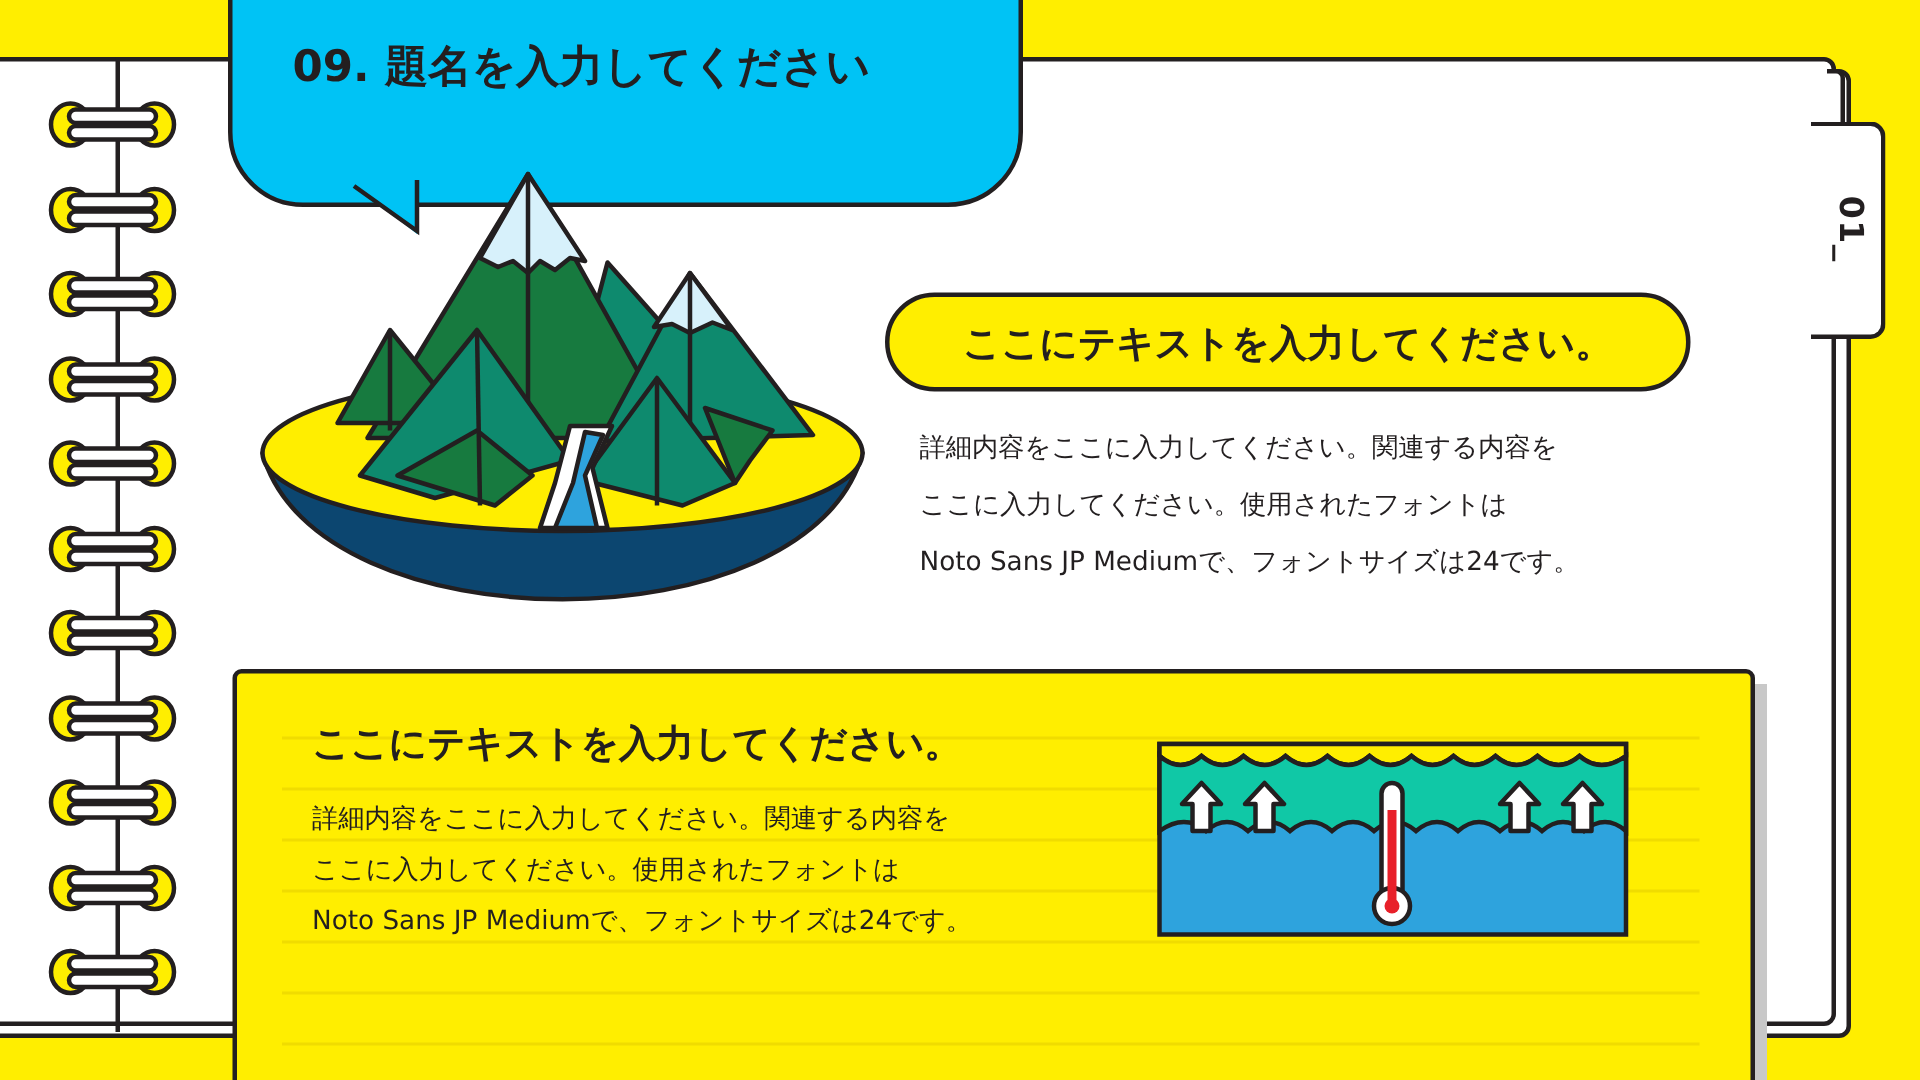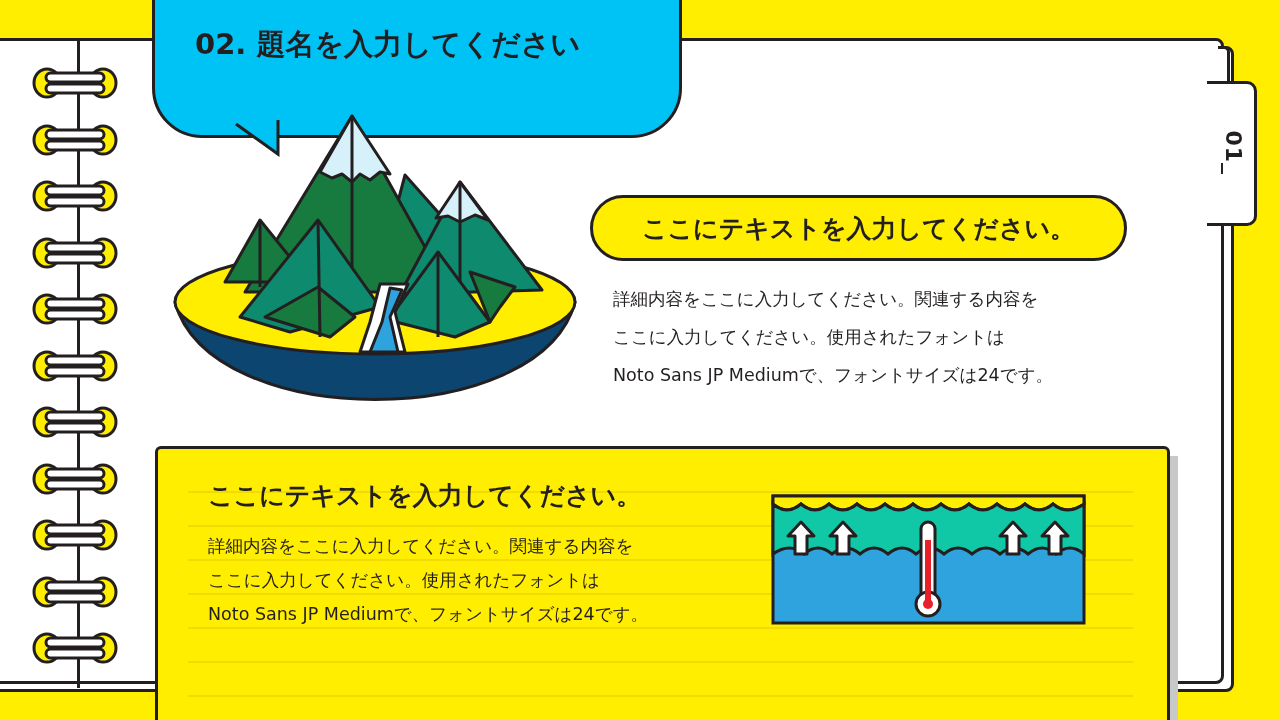--- a/index.html
+++ b/index.html
@@ -123,21 +123,21 @@
       <g stroke="#231f20" stroke-width="3">
         <ellipse cx="15" cy="17" rx="13" ry="14" fill="#FFEE00"></ellipse>
         <ellipse cx="71" cy="17" rx="13" ry="14" fill="#FFEE00"></ellipse>
         <rect x="14" y="7" width="58" height="9" rx="4.5" fill="#fff"></rect>
         <rect x="14" y="18" width="58" height="9" rx="4.5" fill="#fff"></rect>
       </g>
     </svg>
   </div>
 
 <div class="abs bubble">
-  <div class="bubble-title">02. 題名を入力してください</div>
+  <div class="bubble-title">09. 題名を入力してください</div>
 </div>
 <svg class="abs" style="left:230px;top:118px;" width="60" height="42" viewBox="0 0 60 42">
   <polygon points="2,2 48,2 48,38" fill="#00C3F5"></polygon>
   <polyline points="6,6 48,36 48,2" fill="none" stroke="#231f20" stroke-width="3"></polyline>
 </svg>
 
 <svg class="abs" style="left:170px;top:112px;" width="410" height="305" viewBox="0 0 410 305">
   <g stroke="#231f20" stroke-width="3" stroke-linejoin="round">
 
     <path d="M5,190 C40,320 370,320 405,190 Z" fill="#0C4670"></path>

